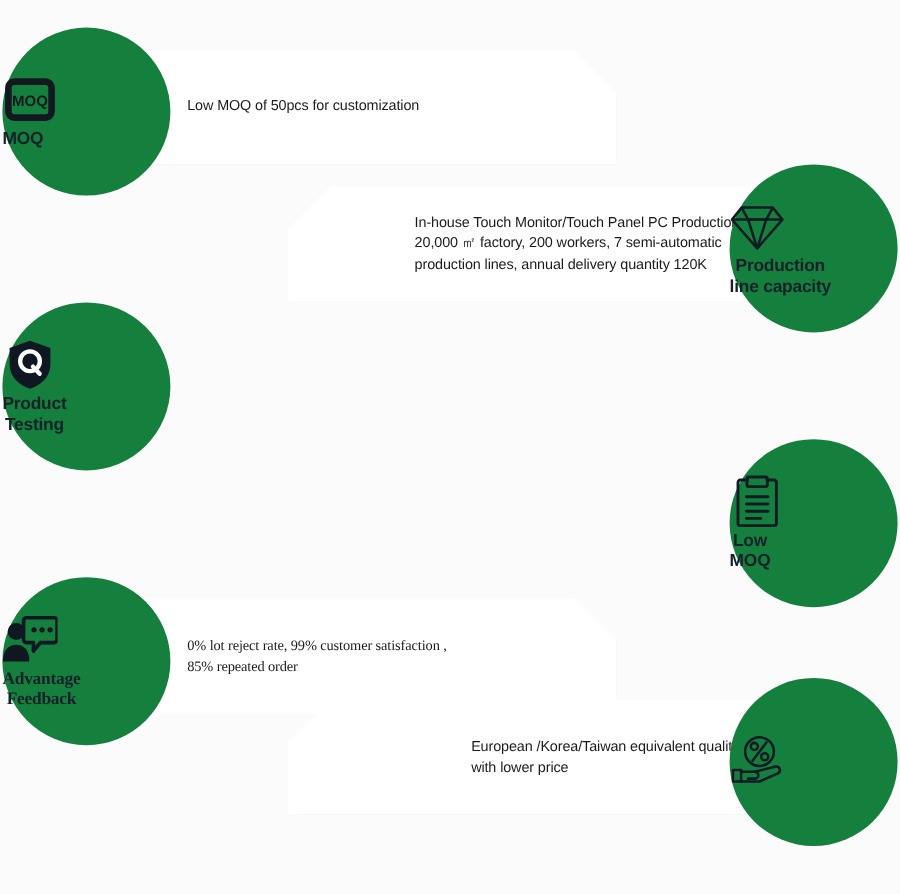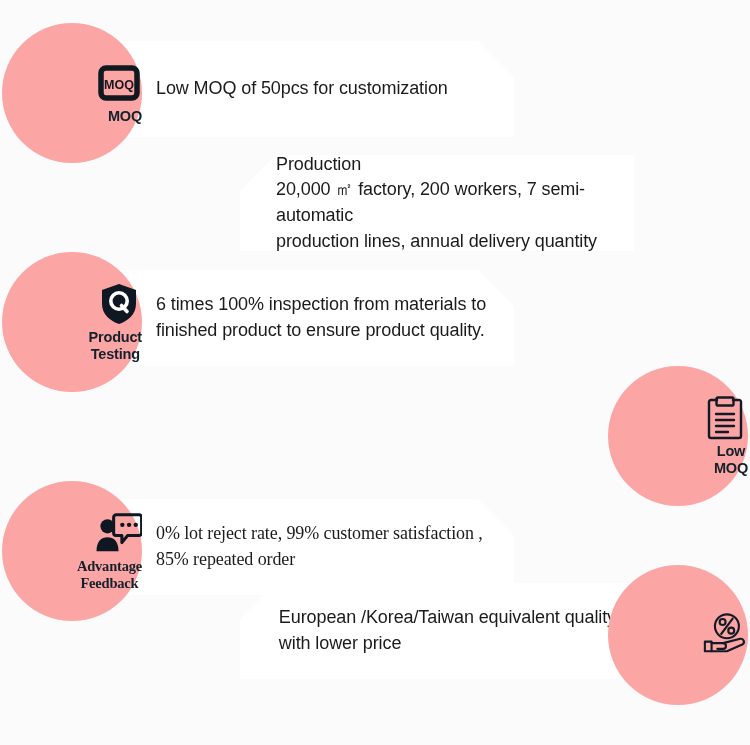--- a/index.html
+++ b/index.html
@@ -32,35 +32,35 @@
     clip-path:polygon(0 0, calc(100% - 36px) 0, 100% 36px, 100% 100%, 0 100%);
   }
   .row.right .card{
     left:240px;width:394px;
     padding-left:36px;padding-right:18px;
     
     clip-path:polygon(36px 0, 100% 0, 100% 100%, 0 100%, 0 36px);
     justify-content:flex-end;
   }
   .card-text{
-    font-size:18px;
+    font-size:12px;
     line-height:1.42;
     color:#1b1b1b;
     font-weight:400;
     letter-spacing:-0.1px;
     white-space:pre-line;
   }
 
   
   .circle{
     position:absolute;top:0;
     width:140px;height:140px;border-radius:50%;
-    background:#fca5a5;
+    background:#15803d;
     display:flex;flex-direction:column;
-    align-items:flex-end;justify-content:center;
+    align-items:flex-start;justify-content:center;
     box-sizing:border-box;
   }
   .row.left  .circle{left:2px;}
   .row.right .circle{left:608px;}
 
   .circle-icon{
     width:46px;height:46px;
     display:flex;align-items:center;justify-content:center;
     margin-bottom:2px;
   }
@@ -92,26 +92,37 @@
         </span>
         <span class="circle-label">MOQ</span>
       </div>
     </div>
     <div class="row right" style="top: 137px;">
       <div class="card">
         <div class="card-text">In-house Touch Monitor/Touch Panel PC Production
 20,000 ㎡ factory, 200 workers, 7 semi-automatic
 production lines, annual delivery quantity 120K</div>
       </div>
+      <div class="circle">
+        <span class="circle-icon">
+          <svg width="46" height="44" viewBox="0 0 46 44">
+      <g fill="none" stroke="#101b25" stroke-width="2.1" stroke-linejoin="round">
+        <path d="M10 6 L36 6 L44 16 L23 40 L2 16 Z"></path>
+        <path d="M2 16 L44 16"></path>
+        <path d="M10 6 L15.5 16 L23 40"></path>
+        <path d="M36 6 L30.5 16 L23 40"></path>
+        <path d="M15.5 16 L30.5 16"></path>
+      </g>
+    </svg>
+        </span>
+        <span class="circle-label">Production
+line capacity</span>
+      </div>
     </div>
     <div class="row left" style="top: 252px;">
-      <div class="card">
-        <div class="card-text">6 times 100% inspection from materials to
-finished product to ensure product quality.</div>
-      </div>
       <div class="circle">
         <span class="circle-icon">
           <svg width="40" height="44" viewBox="0 0 40 44">
       <path d="M20 2 L37 8 V22 C37 32 29 39 20 42 C11 39 3 32 3 22 V8 Z" fill="#0e1722"></path>
       <circle cx="20" cy="19" r="8.2" fill="none" stroke="#ffffff" stroke-width="3.6"></circle>
       <path d="M22.5 23.5 L28 29.5" stroke="#ffffff" stroke-width="3.6" stroke-linecap="round"></path>
     </svg>
         </span>
         <span class="circle-label">Product
 Testing</span>

